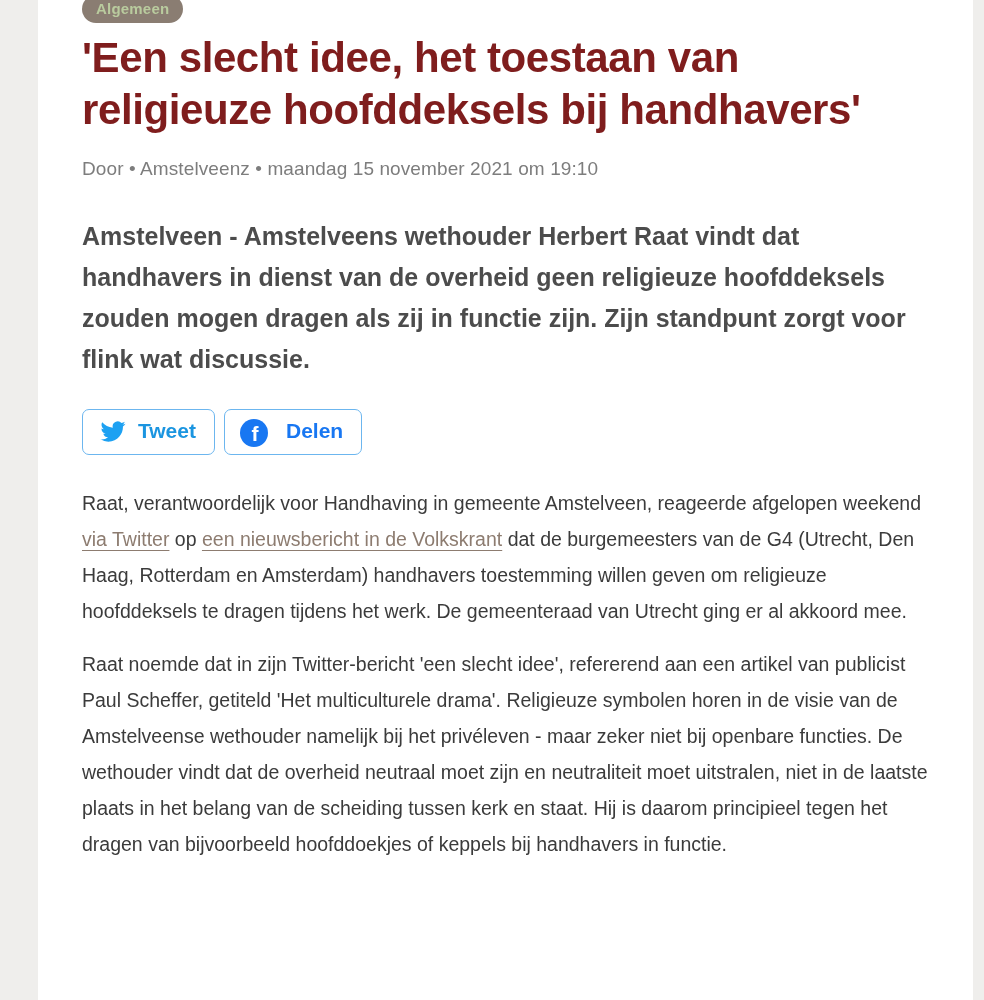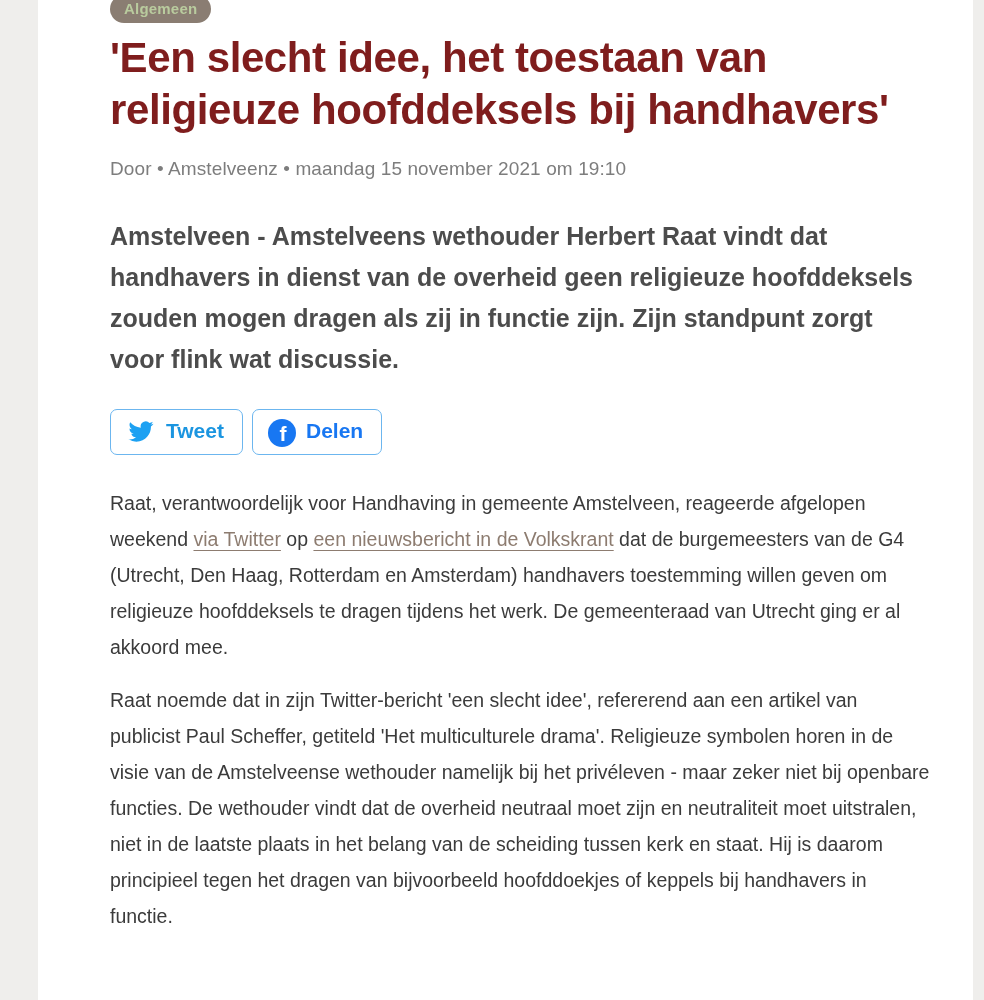--- a/index.html
+++ b/index.html
@@ -22,21 +22,21 @@
   }
   .gutter-right {
     position: absolute; right: 0; top: 0;
     width: 11px; height: 1000px;
     background: #efeeec;
   }
   .content {
     position: absolute;
     left: 38px; top: 0;
     width: 935px; height: 1000px;
-    padding: 0 40px 0 72px;
+    padding: 0 40px 0 44px;
     background: #ffffff;
   }
   .badge {
     display: inline-block;
     margin-top: -16px;
     background: #8a7d72;
     color: #b9cb9e;
     font-size: 15px;
     font-weight: 700;
     padding: 5px 14px 6px 14px;
@@ -78,21 +78,21 @@
     border-radius: 7px;
     padding: 9px 18px 9px 15px;
     height: 46px;
     cursor: pointer;
   }
   .share-btn .btn-label {
     font-size: 21px;
     font-weight: 700;
   }
   .tweet-btn .btn-label { color: #1b95e0; }
-  .delen-btn .btn-label { color: #1877f2; }
+  .delen-btn .btn-label { color: #1877f2; margin-left: 8px; }
   .twitter-svg { width: 30px; height: 25px; display: block; }
   .fb-circle {
     width: 28px; height: 28px;
     border-radius: 50%;
     background: #1877f2;
     color: #ffffff;
     font-weight: 700;
     font-size: 21px;
     display: flex;
     align-items: flex-end;

